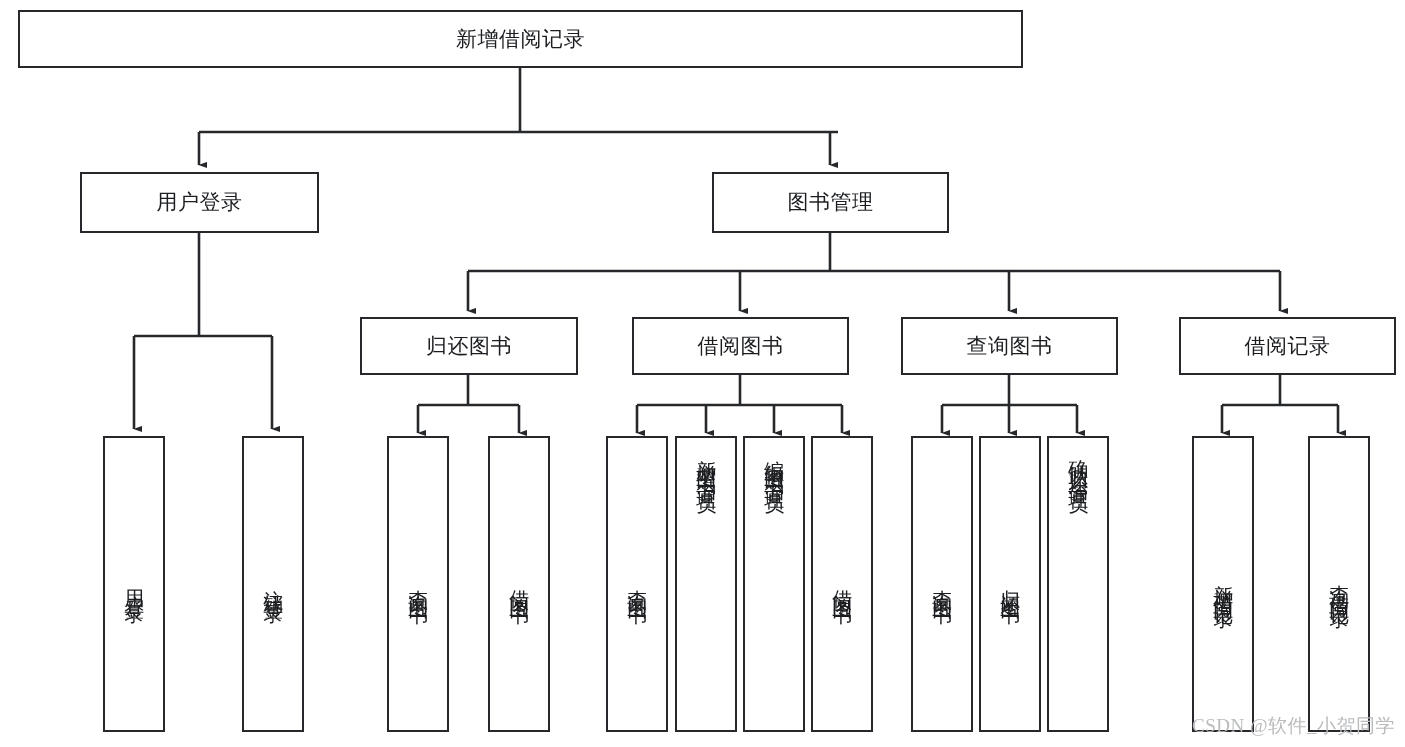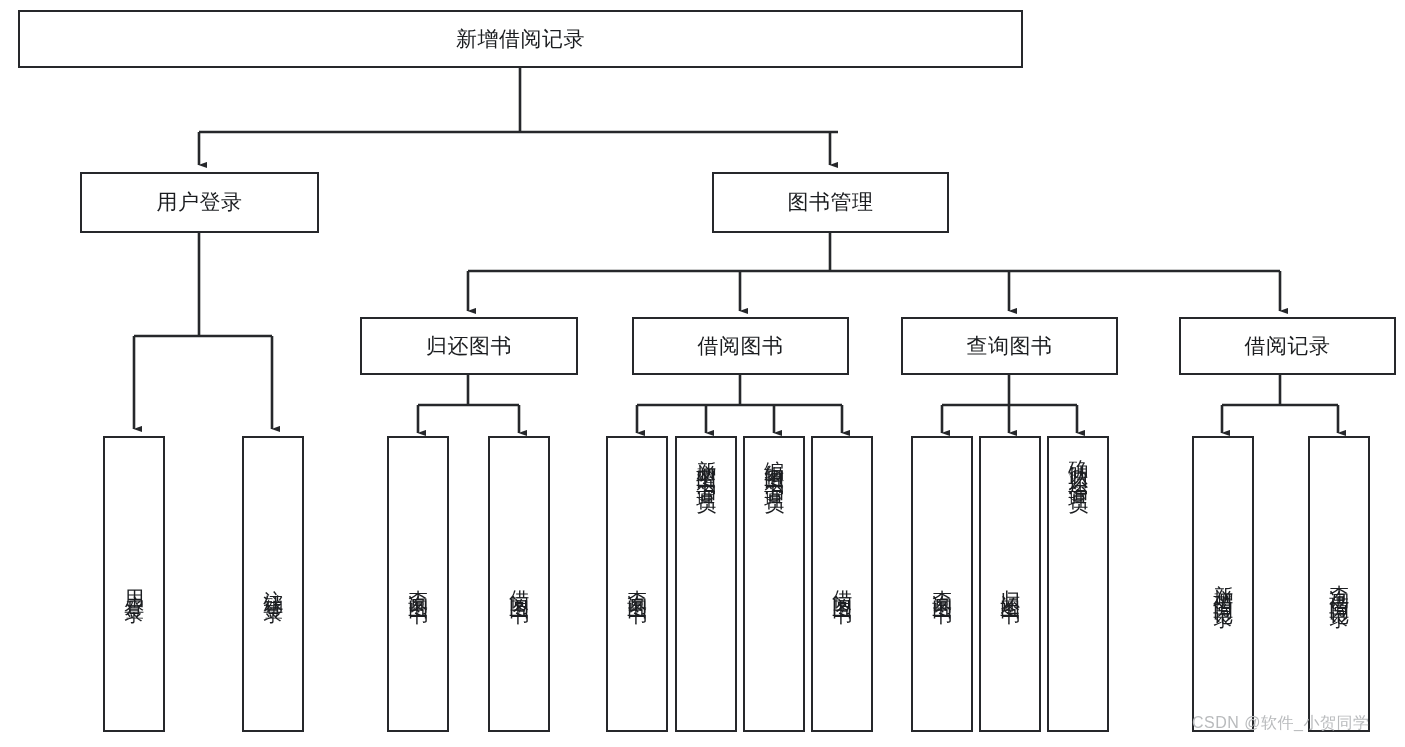--- a/index.html
+++ b/index.html
@@ -61,22 +61,22 @@
     writing-mode: vertical-rl;
     text-orientation: upright;
     font-size: 20px;
     line-height: 1.38;
     letter-spacing: 5px;
     white-space: nowrap;
   }
   .watermark {
     position: absolute;
     color: #b9bbbd;
-    font-size: 16px;
-    font-family: Liberation Sans, sans-serif;
+    font-size: 19px;
+    font-family: Liberation Serif, serif;
     white-space: nowrap;
     user-select: none;
     letter-spacing: 0.5px;
   }
 </style>
 </head>
 <body>
 
 <div id="diagram-root">
 

